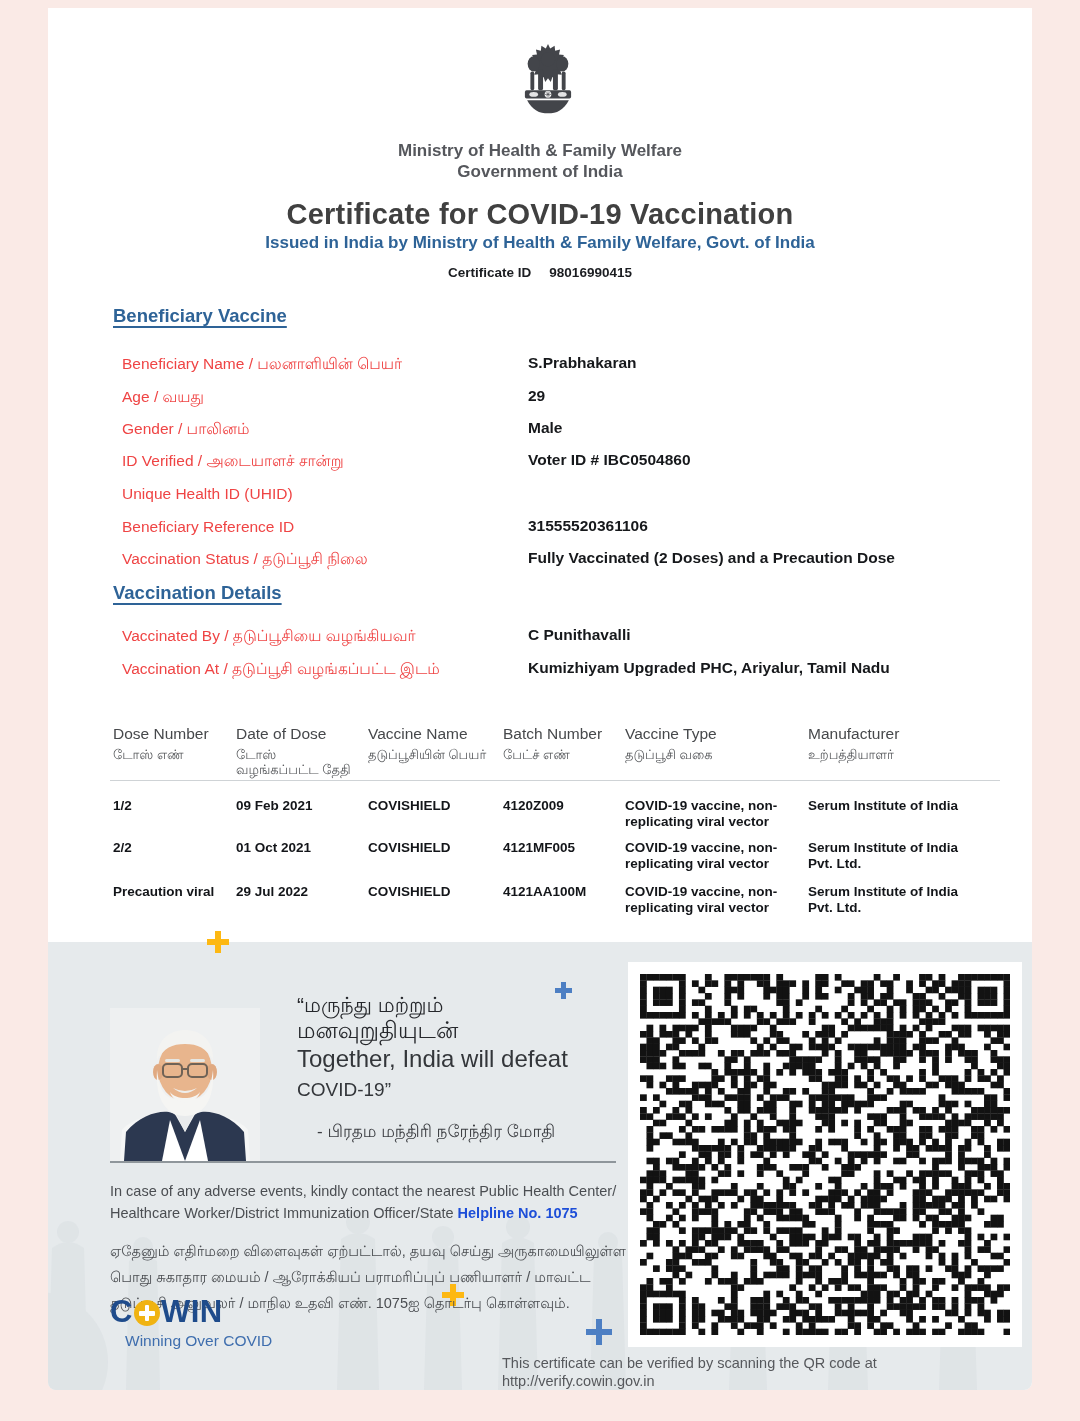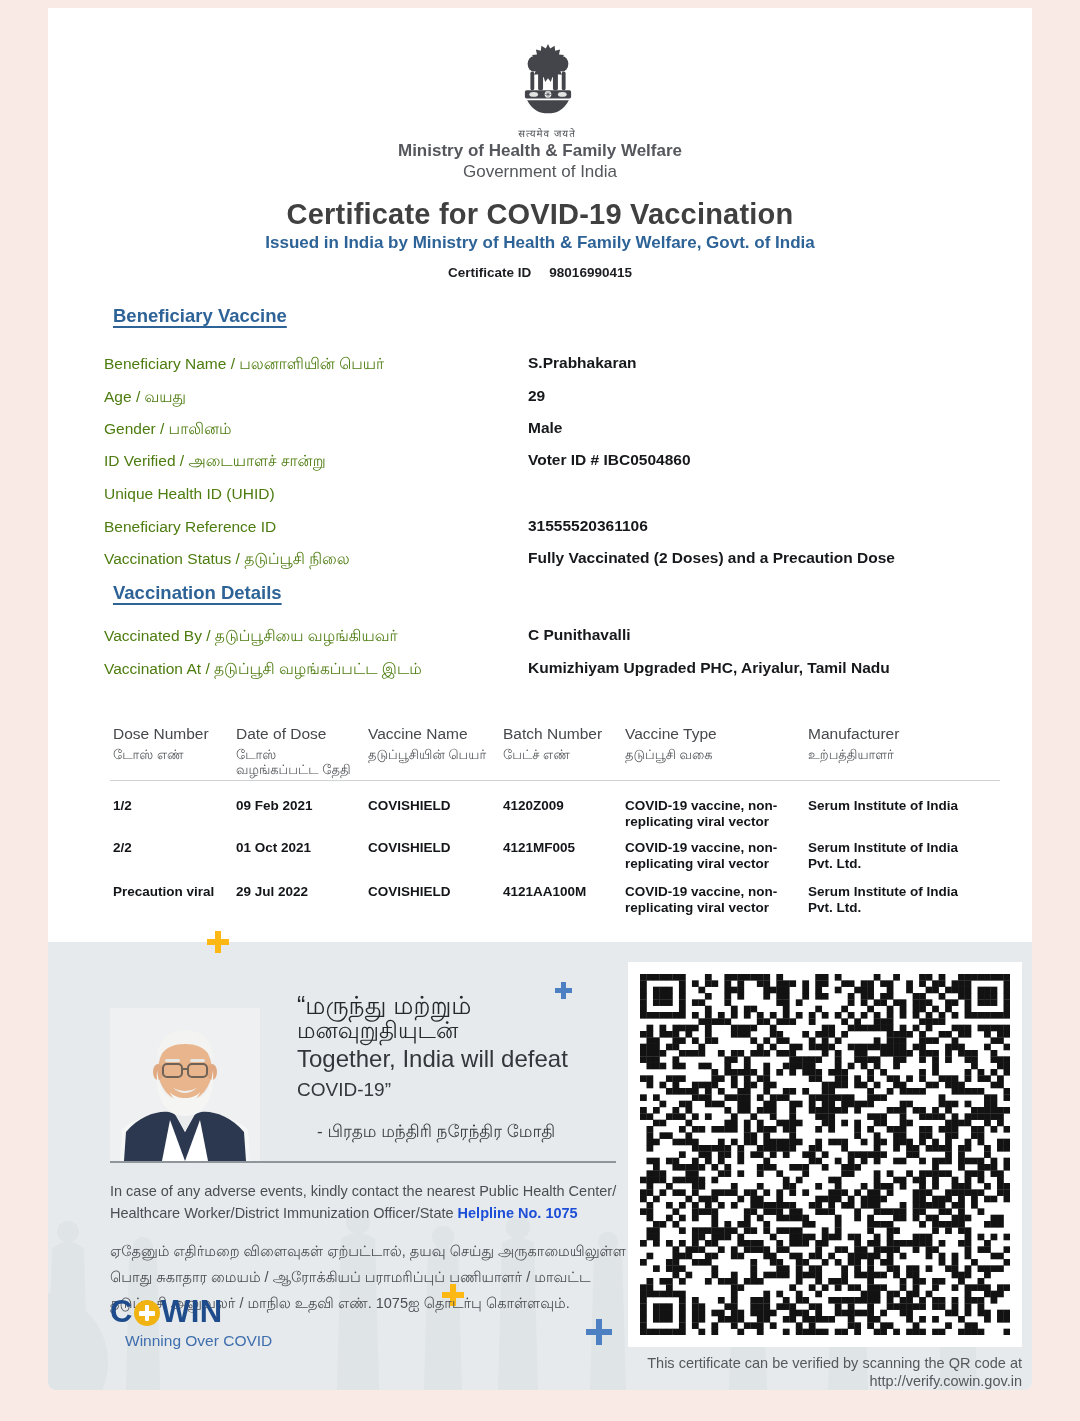--- a/index.html
+++ b/index.html
@@ -16,34 +16,34 @@
     border-radius:0 0 8px 8px;
     overflow:hidden;
   }
   .abs{position:absolute;}
   .centered{left:0;right:0;text-align:center;}
 
   
   .emblem-svg{left:467px;top:30px;width:66px;height:88px;}
   .motto{top:118px;font-size:10px;color:#4a4c50;letter-spacing:1px;padding-left:14px;}
   .ministry{top:133px;font-size:17px;font-weight:bold;color:#55575c;}
-  .government{top:154px;font-size:17px;font-weight:normal;color:#55575c;}
+  .government{top:154px;font-size:17px;font-weight:bold;color:#55575c;}
   .title{top:190px;font-size:29px;font-weight:bold;color:#404040;letter-spacing:.2px;}
   .subtitle{top:225px;font-size:17px;font-weight:bold;color:#2e6397;}
   .certid-line{top:257px;font-size:13.5px;font-weight:bold;color:#1b1d21;}
   .certid-line .gap{display:inline-block;width:18px;}
 
   
   .section-heading{
     font-size:18.5px;font-weight:bold;color:#2e6397;
     text-decoration:underline;text-underline-offset:4px;text-decoration-thickness:2px;
   }
   .bh{left:65px;top:297px;}
   .vh{left:65px;top:574px;}
-  .info-label{left:56px;font-size:15.5px;color:#4d7c0f;text-align:right;}
+  .info-label{left:74px;font-size:15.5px;color:#ef4444;text-align:right;}
   .info-value{left:480px;font-size:15.5px;font-weight:bold;color:#16181b;}
 
   
   .th-en{font-size:15.5px;color:#46484b;}
   .th-ta{font-size:13px;color:#55575a;line-height:15px;margin-top:4px;}
   .tcell{position:absolute;top:0;}
   .c1{left:65px;width:110px;}
   .c2{left:188px;width:118px;}
   .c3{left:320px;width:128px;}
   .c4{left:455px;width:115px;}
@@ -63,21 +63,21 @@
   .plus-yellow{color:#fdb813;}
   .plus-blue{color:#4d7fc3;}
   .plus-a{left:159px;top:-11px;width:22px;height:22px;}
   .plus-b{left:507px;top:40px;width:17px;height:17px;}
   .plus-c{left:394px;top:342px;width:22px;height:22px;}
   .plus-d{left:538px;top:377px;width:26px;height:26px;}
 
   .modi-photo{left:62px;top:66px;width:150px;height:153px;}
 
   .quote{left:249px;color:#26282c;}
-  .quote-ta1{top:50px;font-size:25px;line-height:26px;}
+  .quote-ta1{top:50px;font-size:21px;line-height:26px;}
   .quote-ta2{top:75px;font-size:23px;line-height:26px;}
   .quote-en1{top:103px;font-size:24px;color:#33363a;}
   .quote-en2{top:137px;font-size:19px;color:#33363a;}
   .quote-attr{top:180px;font-size:17px;color:#3a3c40;margin-left:20px;}
 
   .divider{left:62px;top:219px;width:506px;height:0;border-top:2px solid #8f969b;}
 
   .adverse-en{left:62px;top:238px;width:520px;font-size:14.5px;line-height:22px;color:#4b4e52;}
   .adverse-en b{color:#1d4ed8;}
   .adverse-ta{left:62px;top:296px;width:530px;font-size:14.5px;line-height:26px;color:#4b4e52;}
@@ -87,21 +87,21 @@
   .cowin-c,.cowin-win{font-size:31px;font-weight:800;color:#1e4b8b;letter-spacing:.5px;}
   .cowin-plus-circle{
     width:26px;height:26px;border-radius:50%;background:#f0b312;position:relative;margin:2px 1px 0 1px;
   }
   .cowin-plus-circle .h{position:absolute;left:5px;top:11px;width:16px;height:4.5px;background:#fff;border-radius:1px;}
   .cowin-plus-circle .v{position:absolute;left:10.8px;top:5px;width:4.5px;height:16px;background:#fff;border-radius:1px;}
   .cowin-tagline{left:77px;top:390px;font-size:15.5px;color:#3f6eae;}
 
   .qr-box{left:580px;top:20px;width:394px;height:385px;background:#ffffff;}
   .qr-box svg{position:absolute;left:12px;top:12px;}
-  .qr-caption{left:454px;top:414px;width:520px;text-align:right;font-size:14.5px;line-height:15px;color:#56585c;}
+  .qr-caption{left:454px;top:414px;width:520px;font-size:14.5px;line-height:15px;color:#56585c;}
   .qr-caption div{margin-bottom:3px;}
 </style>
 </head>
 <body>
 
 <div class="page-bg">
 <div class="certificate">
 
   <svg class="abs emblem-svg" viewBox="0 0 120 150" aria-hidden="true">
     <g fill="#43454a">
@@ -123,21 +123,20 @@
             <line x1="54.5" y1="97.5" x2="65.5" y2="97.5"></line>
         <line x1="56" y1="93.5" x2="64" y2="101.5"></line>
             <line x1="64" y1="93.5" x2="56" y2="101.5"></line>
       </g>
       <ellipse cx="34" cy="97.5" rx="8" ry="4.5" fill="#ffffff" opacity=".85"></ellipse>
       <ellipse cx="86" cy="97.5" rx="8" ry="4.5" fill="#ffffff" opacity=".85"></ellipse>
 
       <path d="M22 108 C32 126 44 132 60 132 C76 132 88 126 98 108 Z"></path>
     </g>
   </svg>
-  <div class="abs centered motto">सत्यमेव जयते</div>
   <div class="abs centered ministry">Ministry of Health &amp; Family Welfare</div>
   <div class="abs centered government">Government of India</div>
   <div class="abs centered title">Certificate for COVID-19 Vaccination</div>
   <div class="abs centered subtitle">Issued in India by Ministry of Health &amp; Family Welfare, Govt. of India</div>
   <div class="abs centered certid-line">
     <span>Certificate ID</span><span class="gap"></span><span>98016990415</span>
   </div>
 
   <div class="abs section-heading bh">Beneficiary Vaccine</div>
 

